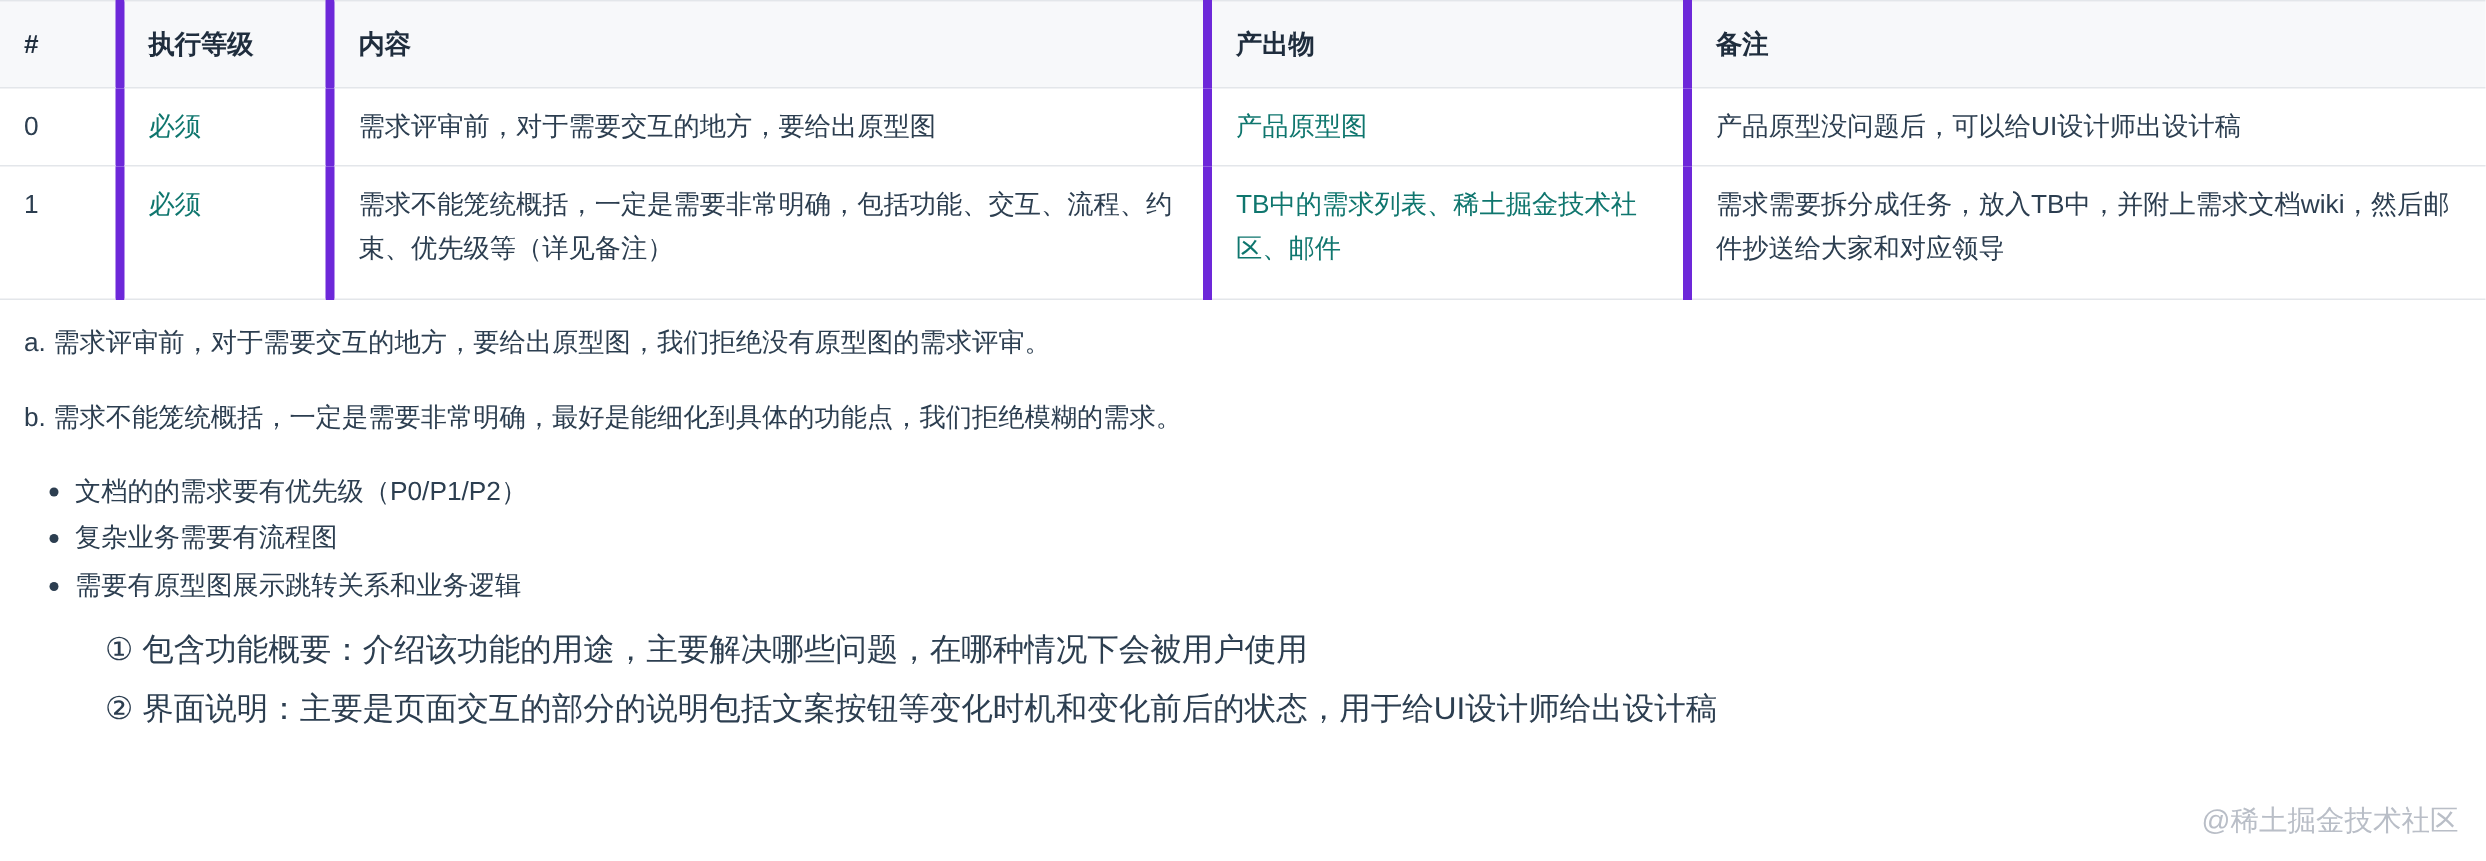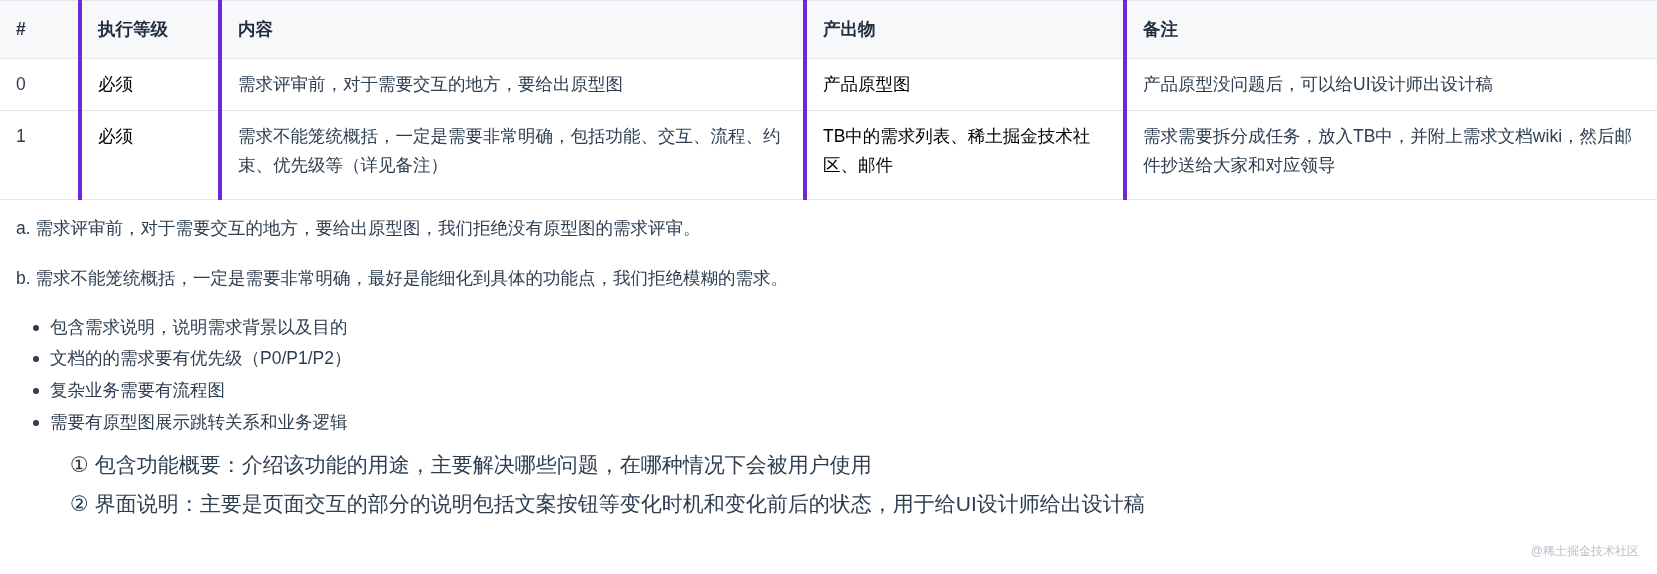--- a/index.html
+++ b/index.html
@@ -42,39 +42,39 @@
     border: 1px solid #e3e6ea;
     border-left: none;
     border-right: none;
     padding: 11px 16px;
     text-align: left;
     vertical-align: top;
     word-break: break-word;
   }
   .req-table th + th,
   .req-table td + td {
-    border-left: 4px solid #6d28d9;
+    border-left: 6px solid #6d28d9;
   }
   .req-table thead th {
     background: #f7f8fa;
     font-weight: bold;
     color: #1f2d3d;
     border-top: 1px solid #e3e6ea;
     border-bottom: 1px solid #e3e6ea;
     padding-top: 14px;
     padding-bottom: 14px;
   }
   .req-table tbody td {
     background: #ffffff;
   }
   .req-table tbody tr.row-tall td {
     height: 66px;
   }
   .cell-red {
-    color: #000000;
+    color: #0f766e;
   }
 
   
   .notes {
     padding: 14px 16px 0 16px;
   }
   .note-line {
     font-size: 17.5px;
     line-height: 1.6;
     margin: 0 0 22px 0;
@@ -126,21 +126,21 @@
   }
   .circ-mark {
     margin-right: 6px;
   }
 
   
   .watermark {
     position: absolute;
     right: 18px;
     bottom: 14px;
-    font-size: 12px;
+    font-size: 19px;
     color: #b9bec7;
     white-space: nowrap;
   }
 </style>
 </head>
 <body>
 
 <div class="page">
 
   <table class="req-table">
@@ -177,21 +177,20 @@
       </tr>
     </tbody>
   </table>
 
   <div class="notes">
     <p class="note-line">a. 需求评审前，对于需要交互的地方，要给出原型图，我们拒绝没有原型图的需求评审。</p>
     <p class="note-line">b. 需求不能笼统概括，一定是需要非常明确，最好是能细化到具体的功能点，我们拒绝模糊的需求。</p>
 
 
     <ul class="bullets">
-      <li>包含需求说明，说明需求背景以及目的</li>
       <li>文档的的需求要有优先级（P0/P1/P2）</li>
       <li>复杂业务需要有流程图</li>
       <li>需要有原型图展示跳转关系和业务逻辑</li>
     </ul>
 
     <ol class="circled">
       <li>
         <span class="circ-mark">①</span><span>包含功能概要：介绍该功能的用途，主要解决哪些问题，在哪种情况下会被用户使用</span>
       </li>
       <li>

